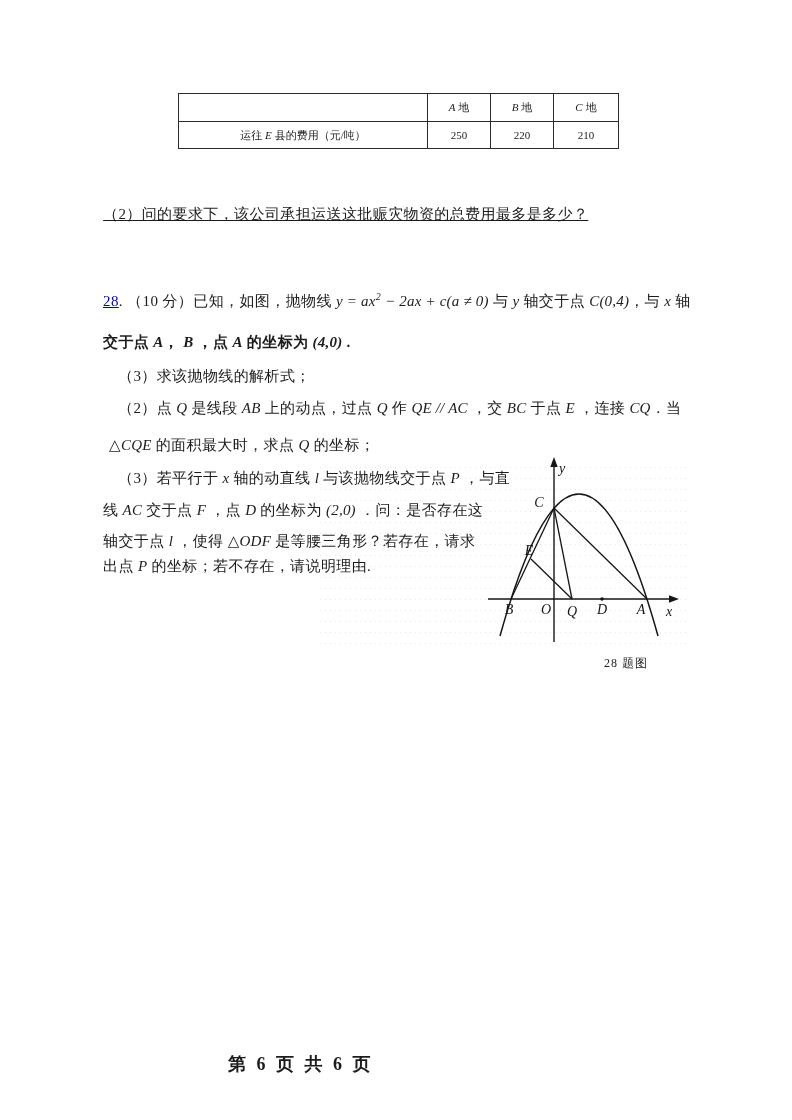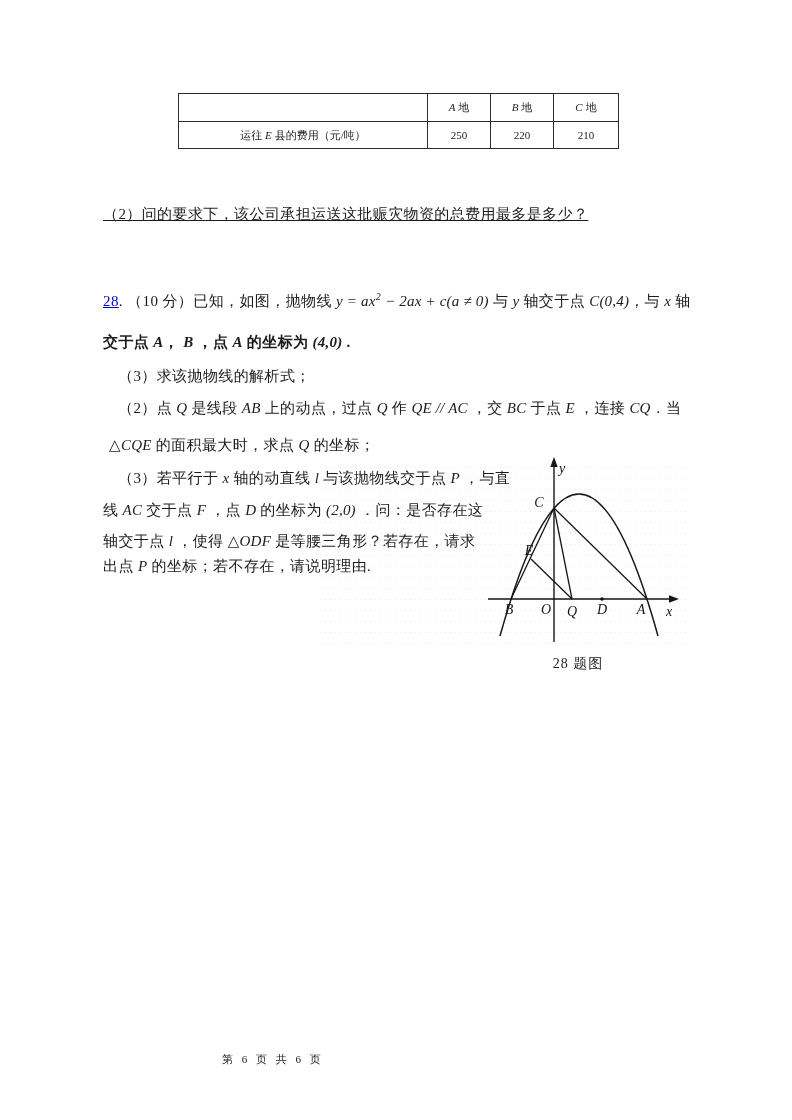--- a/index.html
+++ b/index.html
@@ -33,24 +33,24 @@
   .seg-qnum { color:#0000bf; text-decoration:underline; }
   
   .fig-dots {
     position:absolute; left:318px; top:462px; width:372px; height:186px;
     background-image:radial-gradient(circle,#eae6ea 0.7px,transparent 0.9px);
     background-size:5px 11px;
   }
   .figure { position:absolute; left:482px; top:456px; width:200px; height:196px; }
   .fig-label { font-family:"Liberation Serif","DejaVu Serif",serif; font-style:italic;
                font-size:14px; fill:#161616; }
-  .caption { position:absolute; left:508px; top:655px; width:140px; text-align:center;
-             font-size:14px; letter-spacing:1px; }
-  .footer  { position:absolute; left:222px; top:1052px; font-size:11px;
-             word-spacing:4px; letter-spacing:1px; }
+  .caption { position:absolute; left:508px; top:655px; width:140px; text-align:right;
+             font-size:12px; letter-spacing:1px; }
+  .footer  { position:absolute; left:228px; top:1052px; font-size:18px;
+             word-spacing:4px; letter-spacing:1px;font-weight:bold; }
 </style>
 </head>
 <body>
 
 <div class="page">
 
   <table class="cost-table">
     <colgroup>
         <col style="width:249px">
         <col style="width:63px">

